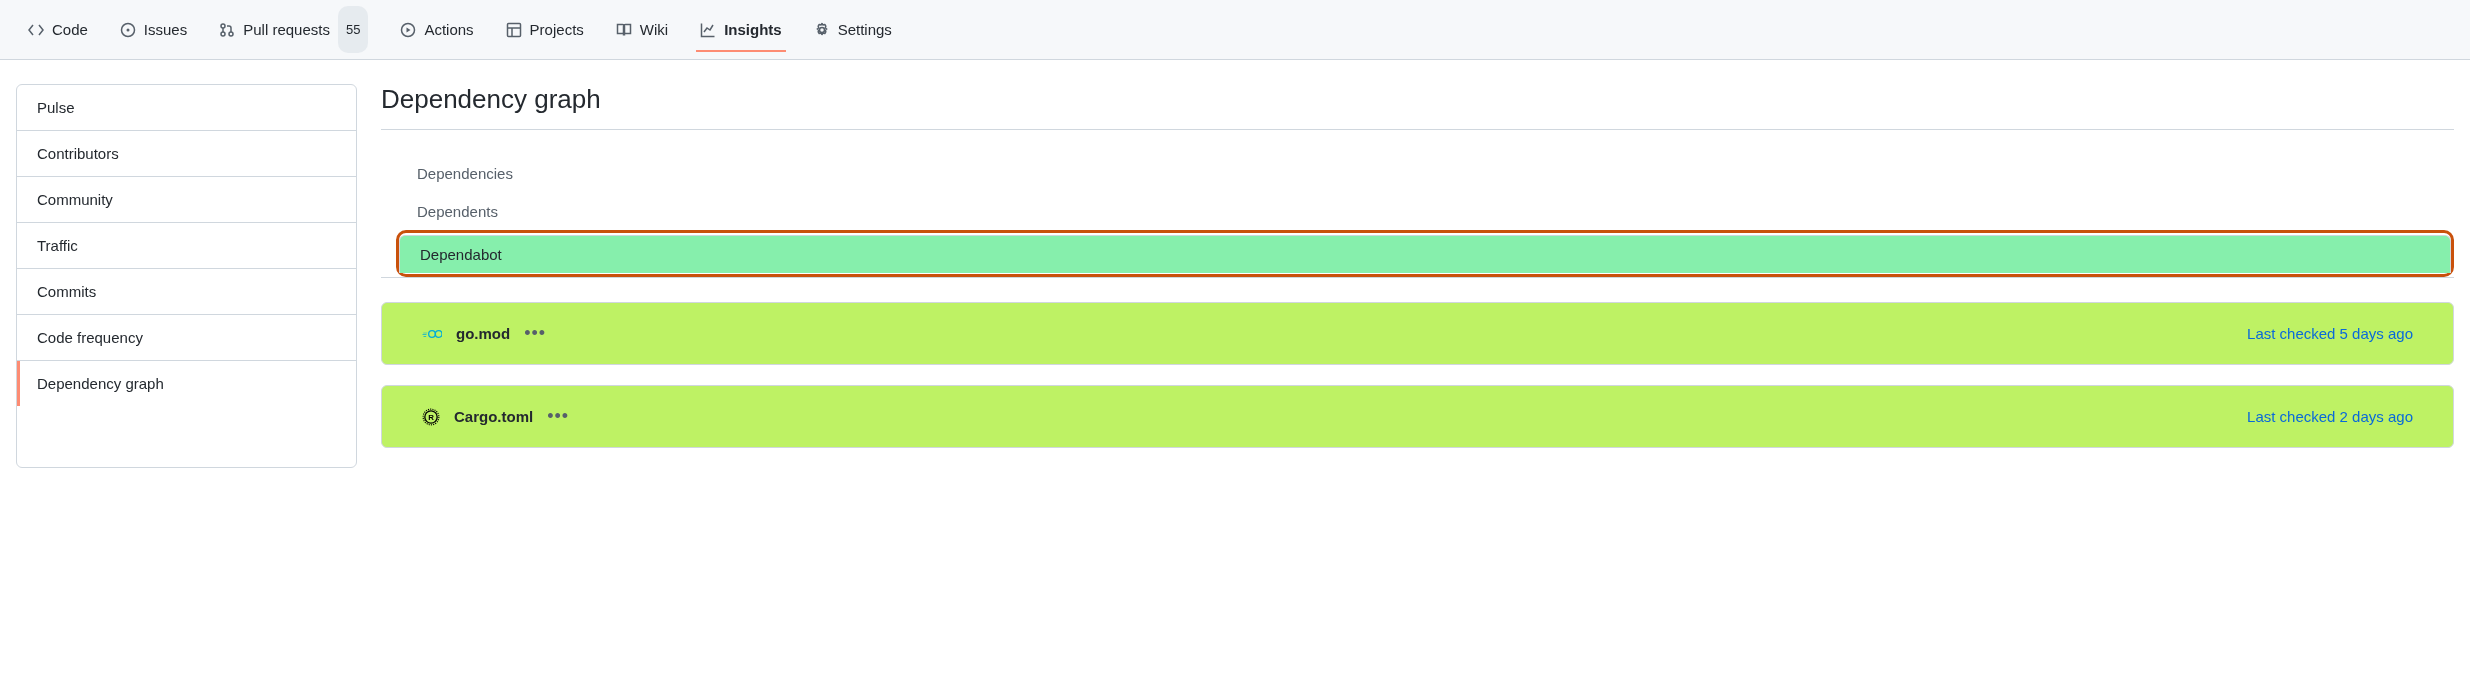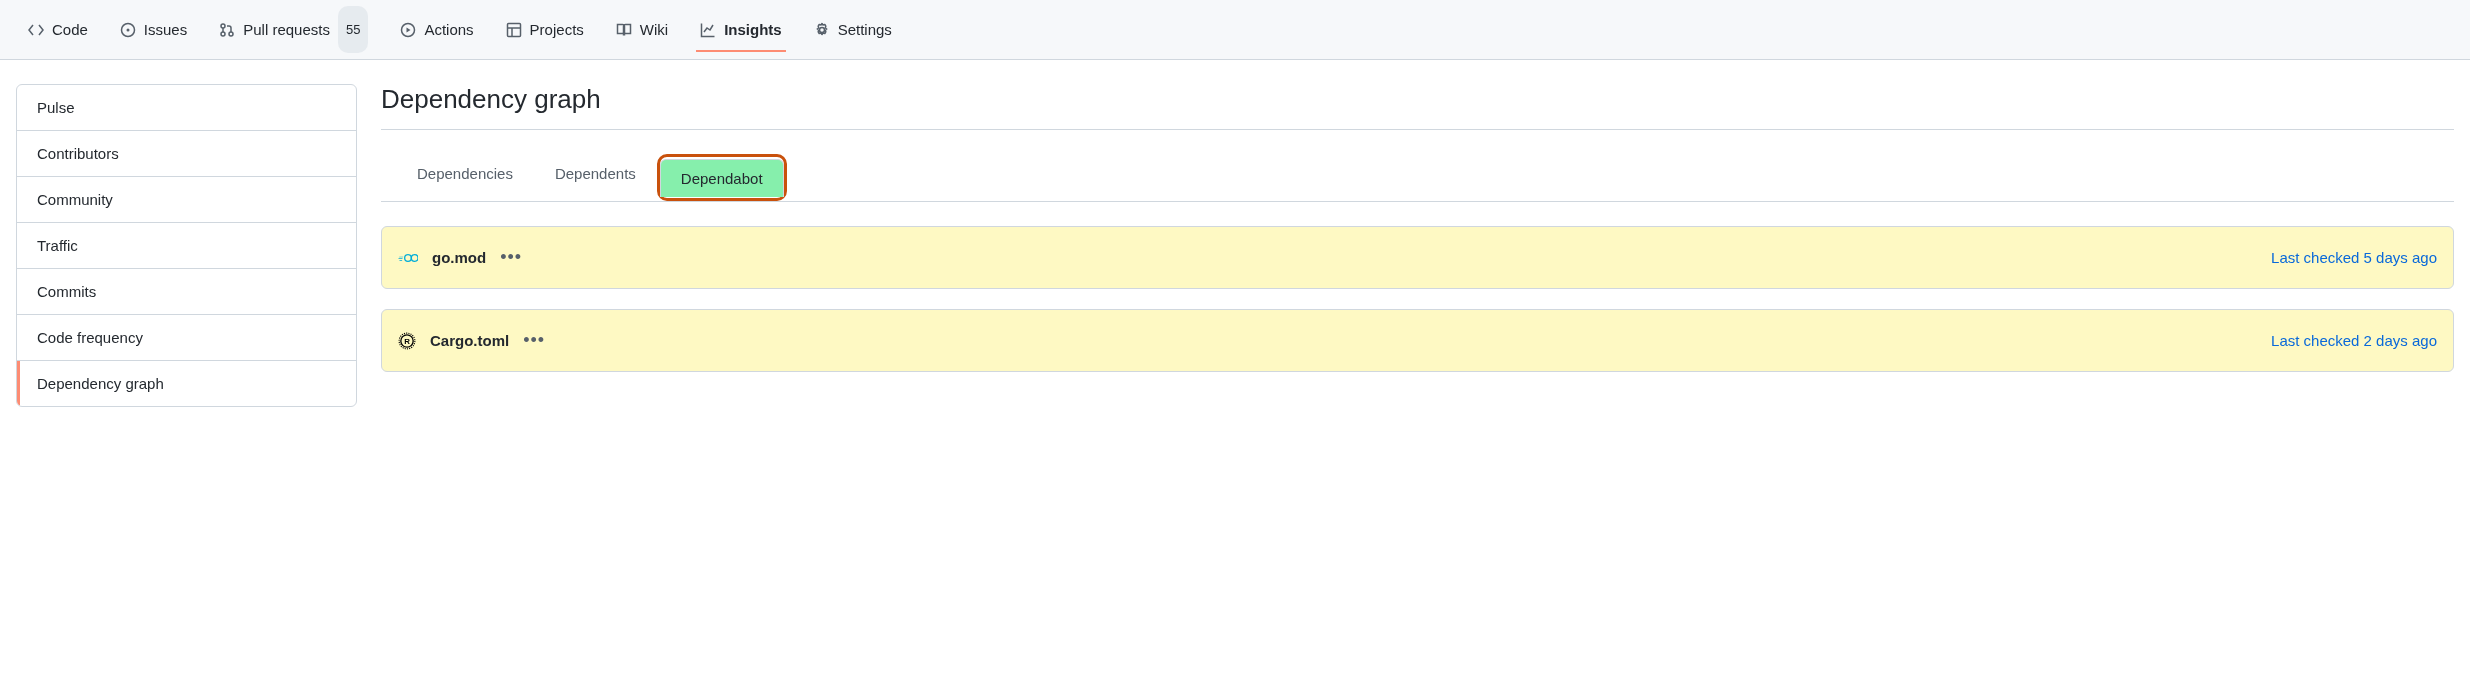--- a/index.html
+++ b/index.html
@@ -97,20 +97,21 @@
       border-bottom: 1px solid #d0d7de;
       margin-bottom: 0;
     }
     .tab-nav {
       display: flex;
       border-bottom: 1px solid #d0d7de;
       gap: 0;
       padding: 24px 0 0 15px;
       margin-bottom: 24px;
       position: relative;
+      flex-direction: column;
     }
     .tab {
       padding: 10px 20px;
       cursor: pointer;
       font-size: 15px;
       color: #57606a;
       border: 1px solid transparent;
       border-bottom: none;
     }
     .tab.selected {
@@ -123,22 +124,22 @@
     }
     .highlight-box {
       border: 3px solid #c9510c;
       border-radius: 10px;
       padding: 2px 0;
     }
     .list-item {
       display: flex;
       align-items: center;
       gap: 14px;
-      padding: 20px 16px;
-      background: #fef9c3;
+      padding: 20px 40px;
+      background: #bef264;
       border: 1px solid #d0d7de;
       border-radius: 6px;
       margin-bottom: 20px;
     }
     .list-item-name {
       font-weight: 600;
       font-size: 15px;
     }
     .list-item-menu {
       color: #57606a;

